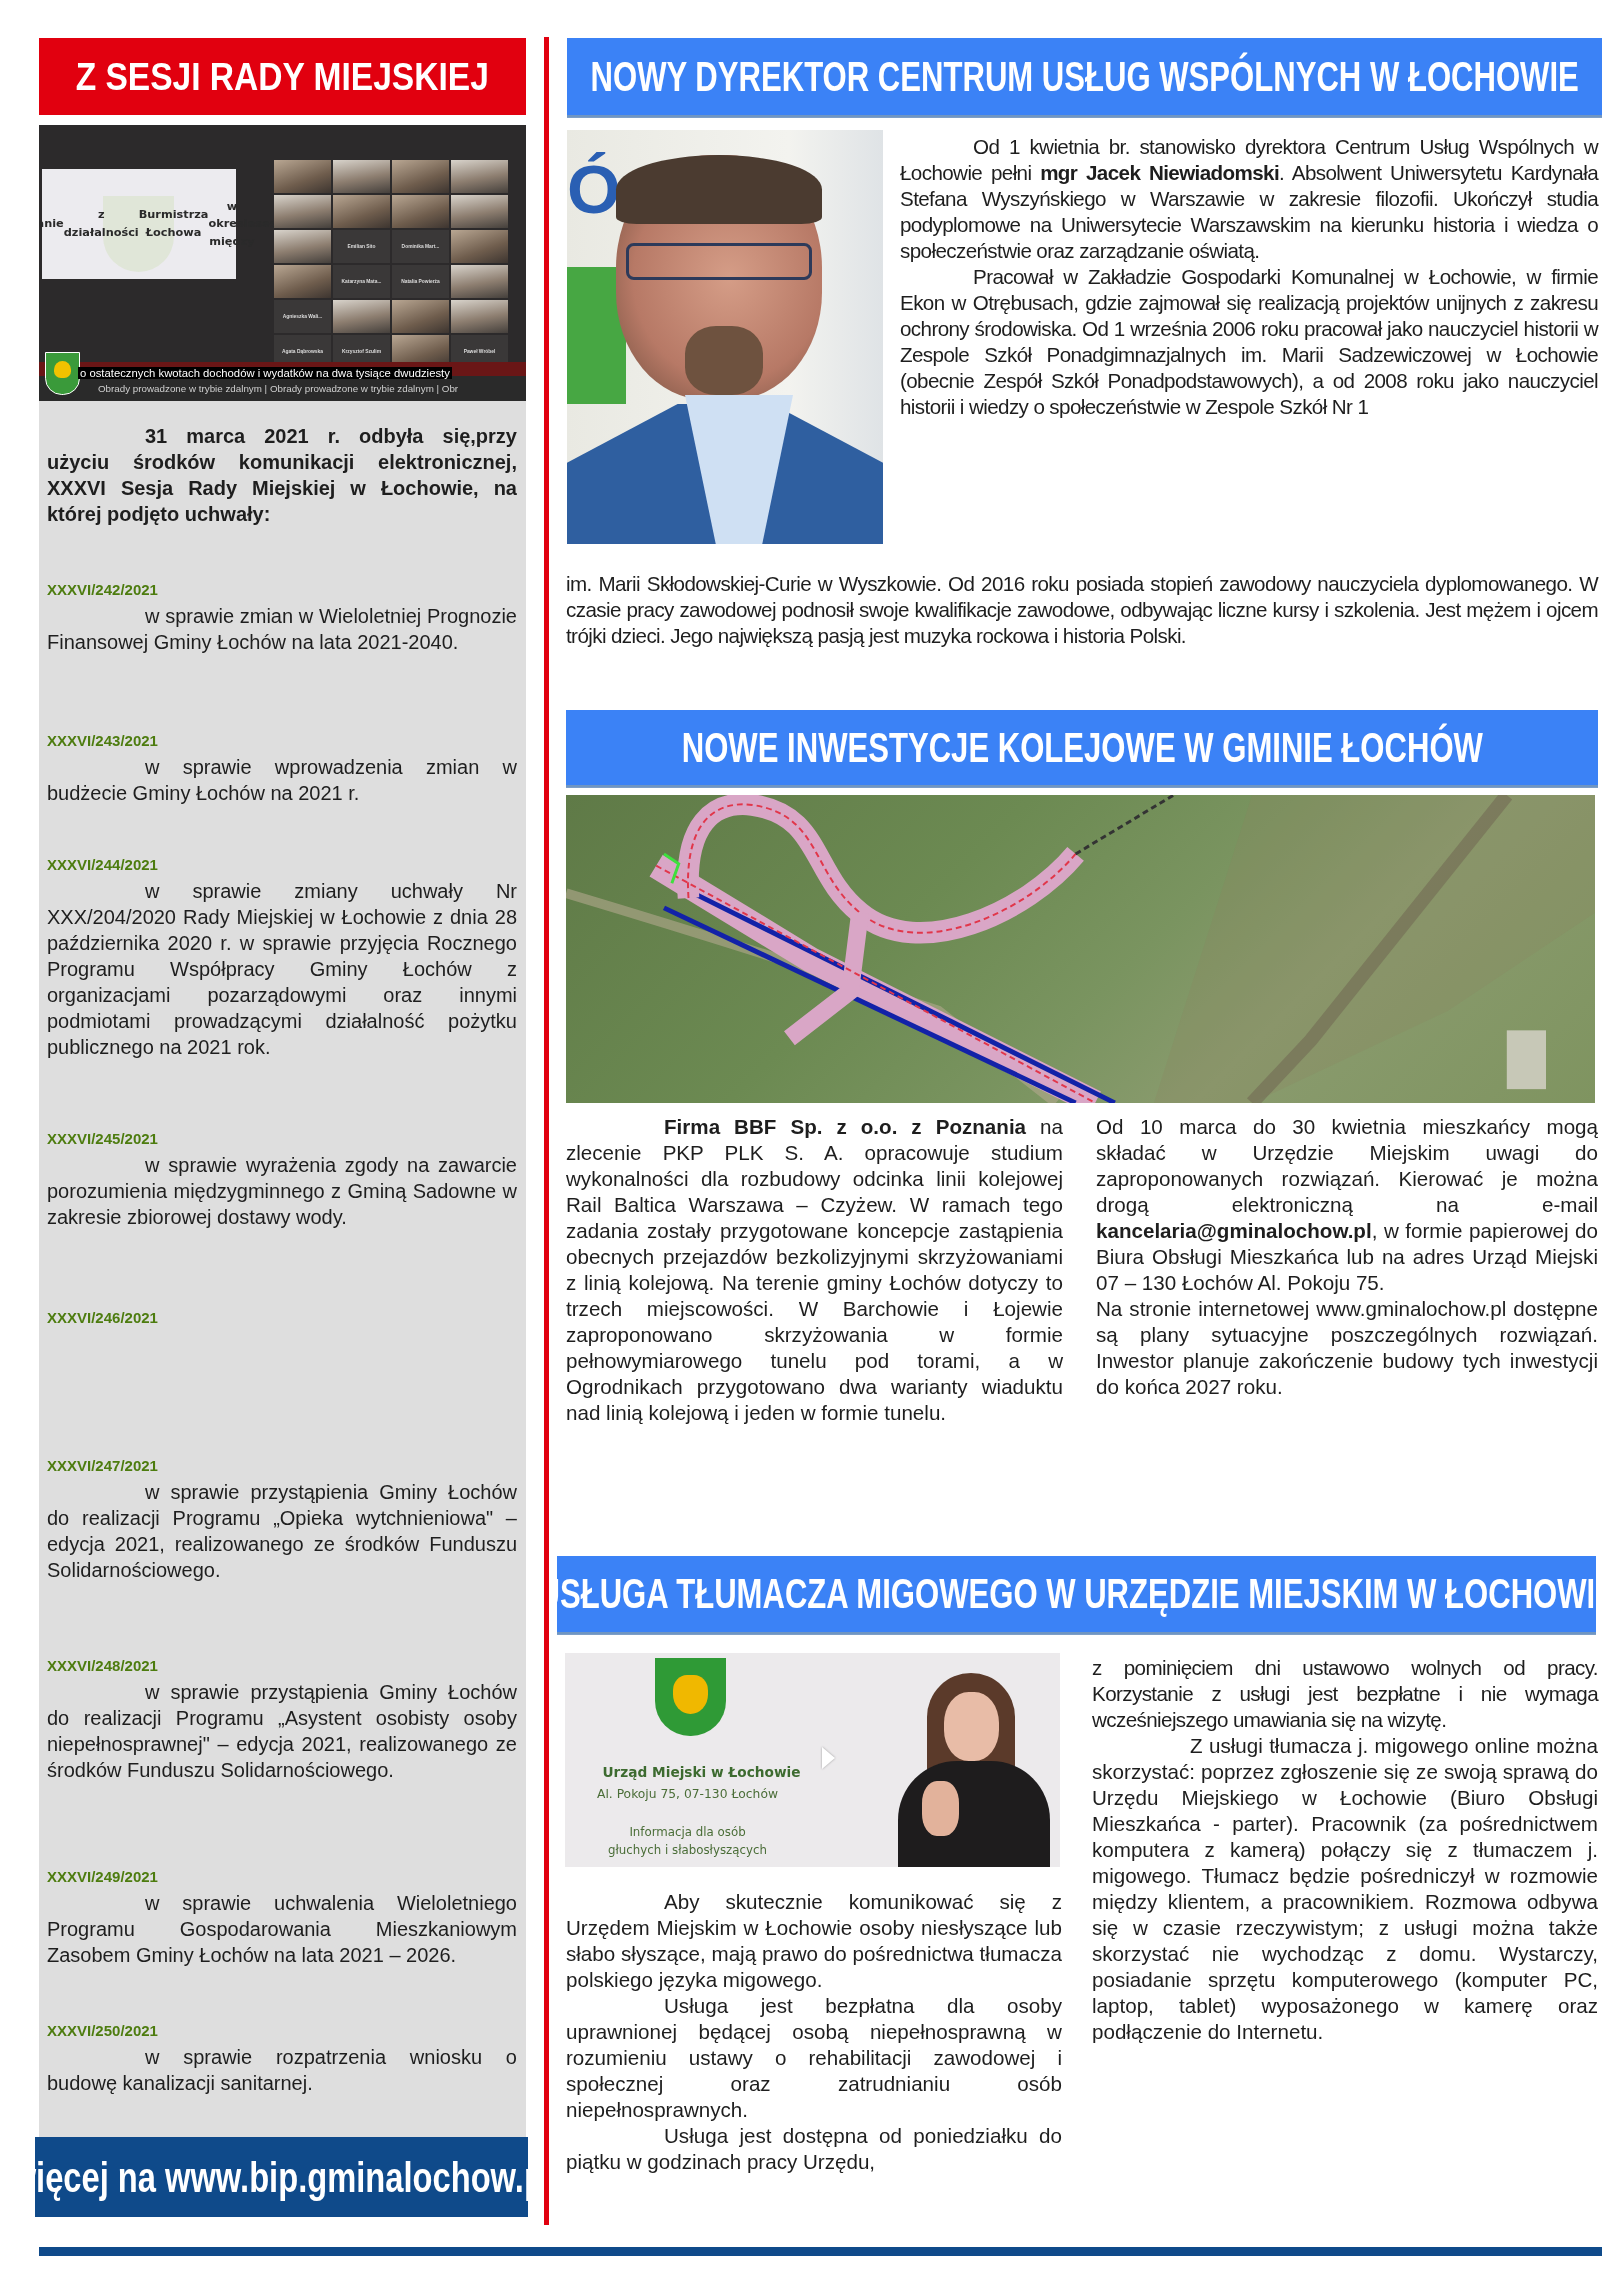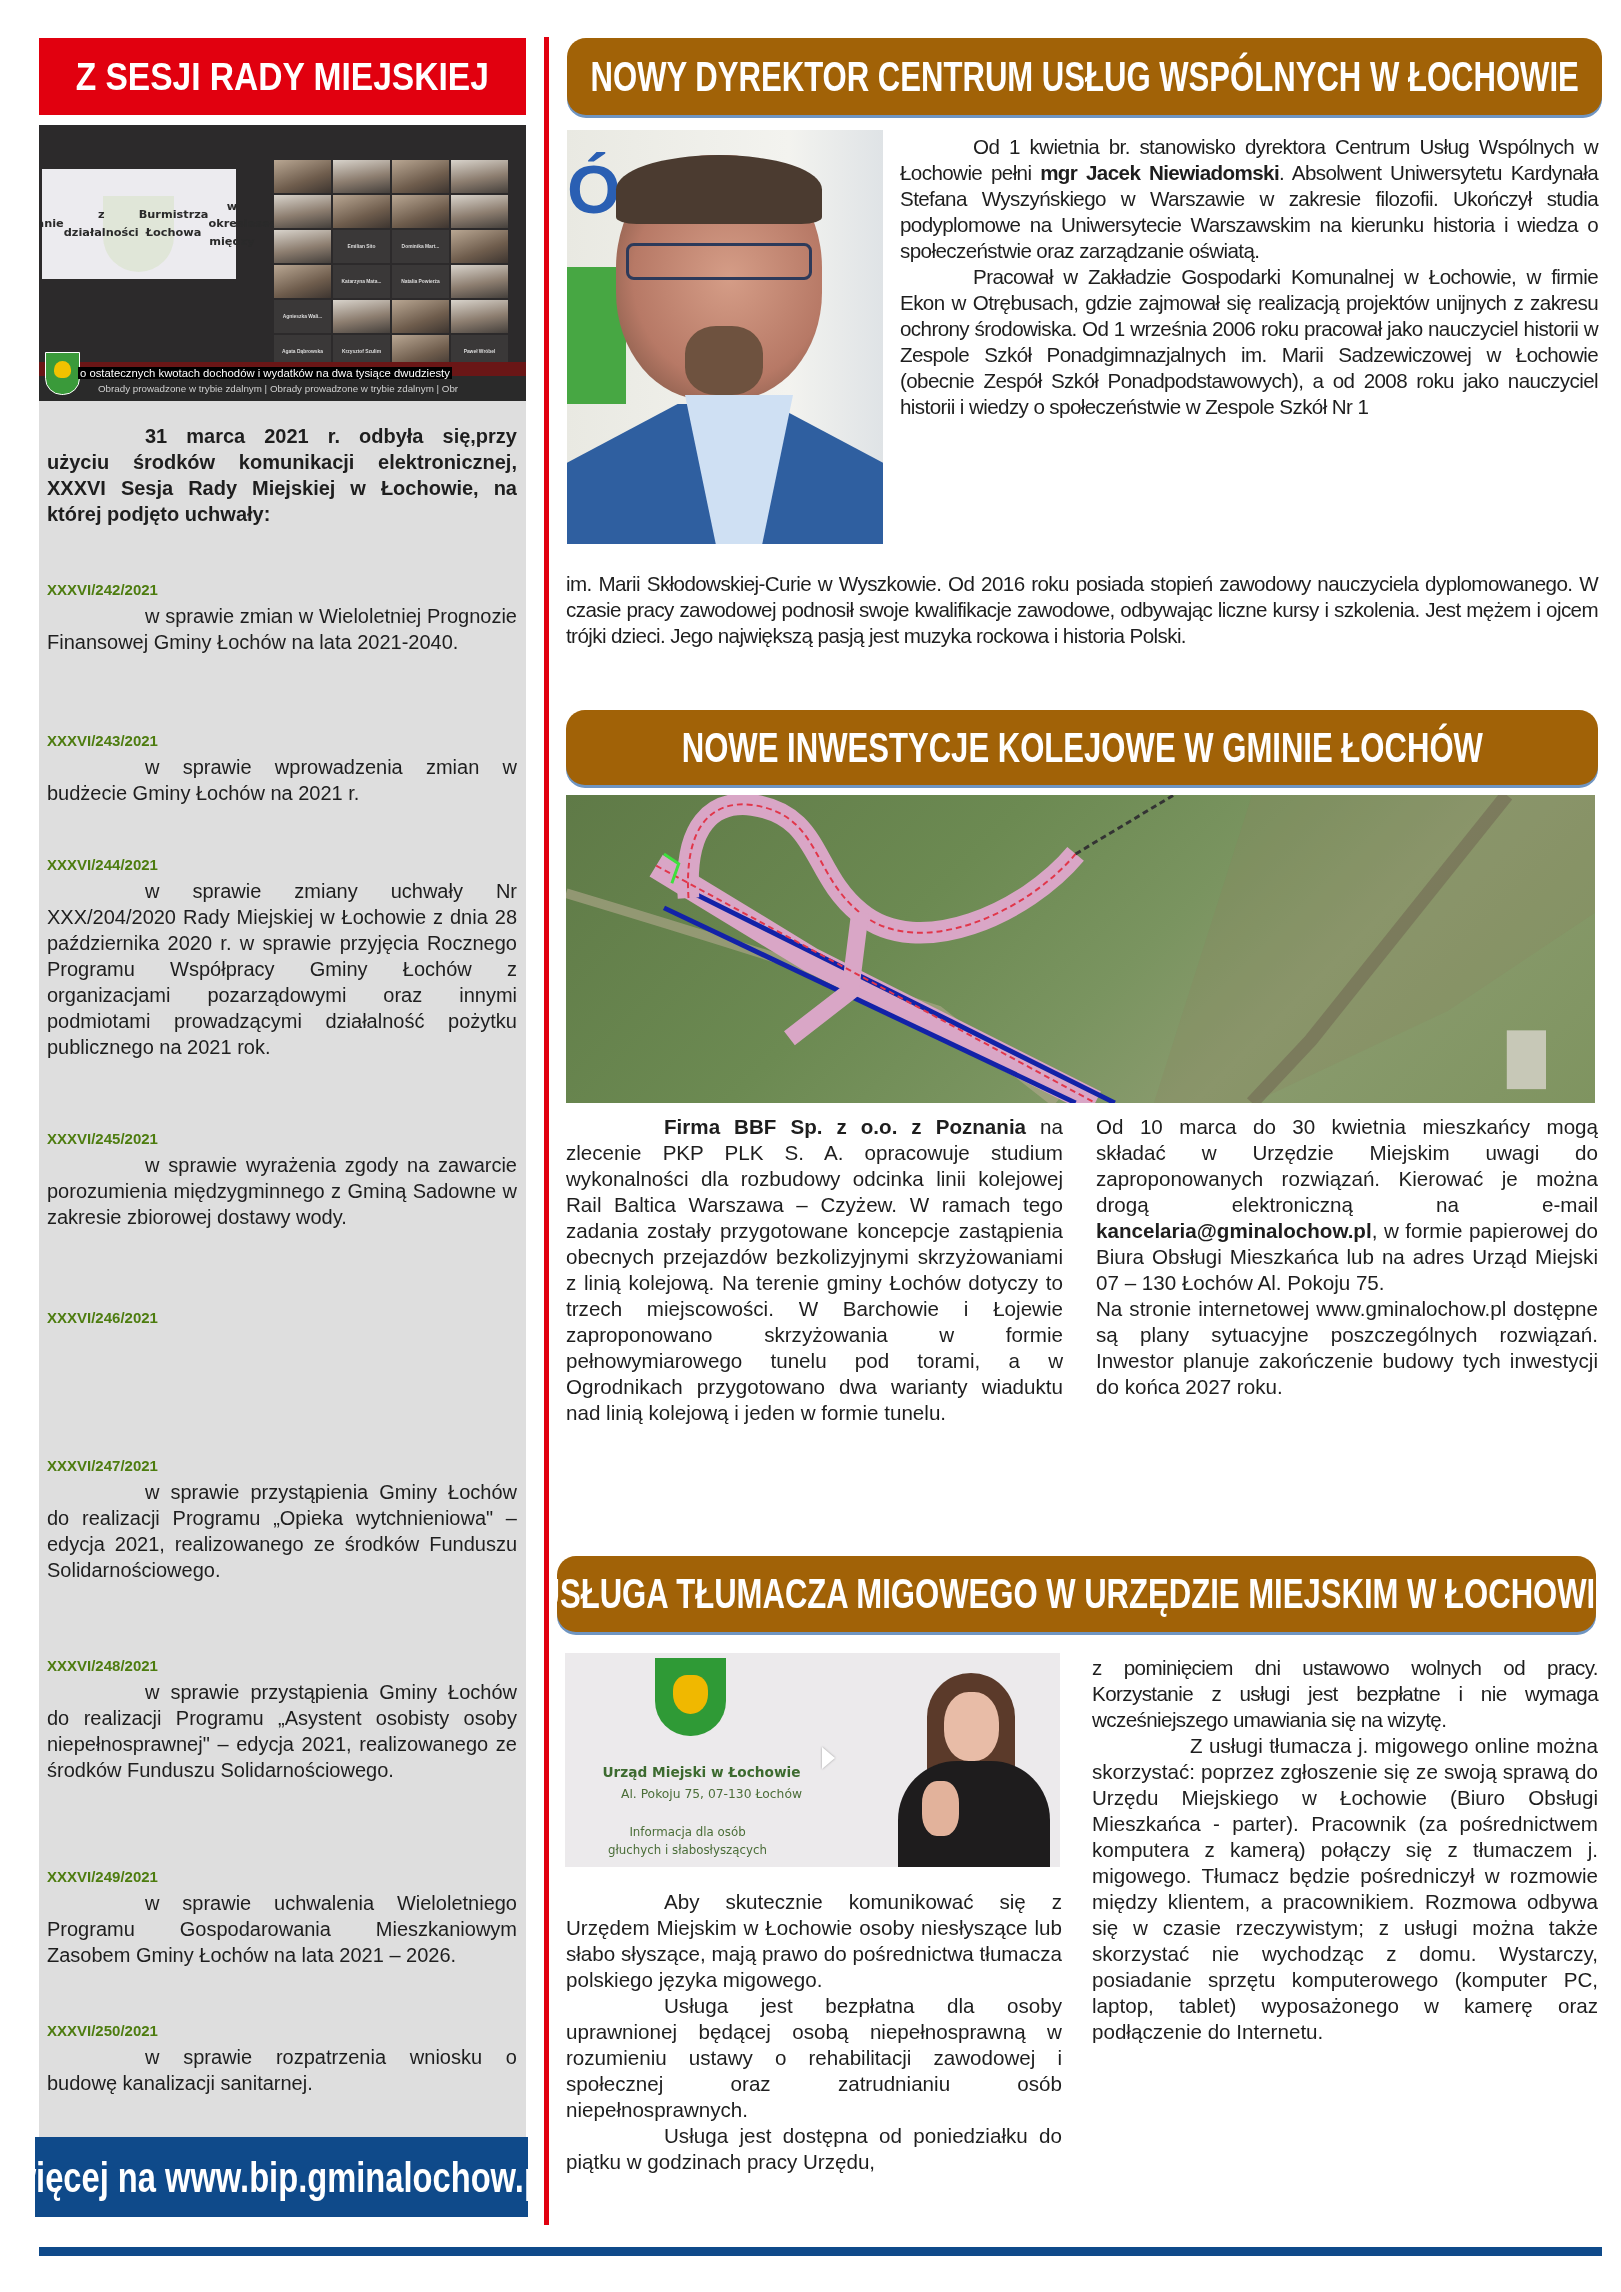--- a/index.html
+++ b/index.html
@@ -6,21 +6,21 @@
   body { width:1621px; height:2293px; position:relative; overflow:hidden;
          font-family:"Liberation Sans", sans-serif; color:#1e1e1e; }
 
   
   .hdr { position:absolute; display:flex; align-items:center; justify-content:center;
          color:#fff; font-family:"Liberation Sans", sans-serif; font-weight:bold;
          white-space:nowrap; overflow:hidden; }
   .hdr span { display:inline-block; transform-origin:center; }
   .hdr-red { background:#e1000f; left:39px; top:38px; width:487px; height:77px; font-size:39px; }
   .hdr-red span { transform:scaleX(0.86); }
-  .hdr-blue { background:#a16207; box-shadow:0 2.9px 0 #6f95c2;border-radius:19px; }
+  .hdr-blue { background:#3b82f6; box-shadow:0 2.9px 0 #6f95c2; }
   .hdr-blue span { transform:scaleX(0.74); font-size:42px; }
 
   
   .divider { position:absolute; left:544px; top:37px; width:4.9px; height:2188px; background:#e1000f; }
 
   
   .left-panel { position:absolute; left:39px; top:127px; width:487px; height:2014px; background:#dedede; }
   .video-img { position:absolute; left:39px; top:125px; width:487px; height:276px; background:#2c2a2b; overflow:hidden; }
   .slide { position:absolute; left:2.9px; top:44px; width:194px; height:110px; background:#ecebef;
            display:flex; flex-direction:row; align-items:center; justify-content:center;
@@ -71,21 +71,21 @@
   .portrait .shirt { position:absolute; left:118px; top:265px; width:108px; height:157px; background:#cfe0f3; clip-path:polygon(0 0,100% 0,70% 100%,30% 100%); }
 
   .map { position:absolute; left:566px; top:795px; width:1029px; height:308px; overflow:hidden;
          background:linear-gradient(135deg,#5f7a47 0%,#6c8a52 35%,#7a9460 55%,#8a9b6e 70%,#7f9460 100%); }
 
   .video2 { position:absolute; left:565px; top:1653px; width:495px; height:214px; background:#eceaec; overflow:hidden; }
   .v2-shield { position:absolute; left:90px; top:4.9px; width:71px; height:78px; background:#2f9a36; border-radius:0 0 35px 35px; }
   .v2-shield::after { content:""; position:absolute; left:17.6px; top:17.6px; width:35px; height:39px; background:#f0b800; border-radius:40% 40% 50% 50%; }
   .v2-line { position:absolute; left:0; width:245px; text-align:center; font-family:"DejaVu Sans", sans-serif; white-space:nowrap; }
   .v2-title { top:111px; font-size:13.7px; font-weight:bold; color:#3d6b30;margin-left:14px; }
-  .v2-addr { top:134px; font-size:12.3px; color:#4a6d37;padding-left:24px; }
+  .v2-addr { top:134px; font-size:12.3px; color:#4a6d37; }
   .v2-info1 { top:172px; font-size:11.8px; color:#4a6d37; }
   .v2-info2 { top:190px; font-size:11.8px; color:#4a6d37; }
   .v2-play { position:absolute; left:257px; top:94px; width:0; height:0; border-left:13.7px solid #ffffff; border-top:11.8px solid transparent; border-bottom:11.8px solid transparent; filter:drop-shadow(0 0 1px #999); }
   .v2-person { position:absolute; left:323px; top:19.6px; width:172px; height:196px; }
   .v2-hair { position:absolute; left:39px; top:0; width:88px; height:186px; background:#5b3a2a; border-radius:44px 44px 9.8px 9.8px; }
   .v2-face { position:absolute; left:56px; top:19.6px; width:55px; height:69px; background:#e8bca7; border-radius:45%; }
   .v2-body { position:absolute; left:9.8px; top:88px; width:152px; height:118px; background:#1e1c1d; border-radius:59px 59px 0 0; }
   .v2-hand { position:absolute; left:34px; top:108px; width:37px; height:55px; background:#e2b29b; border-radius:40%; }
 </style>
 </head>

